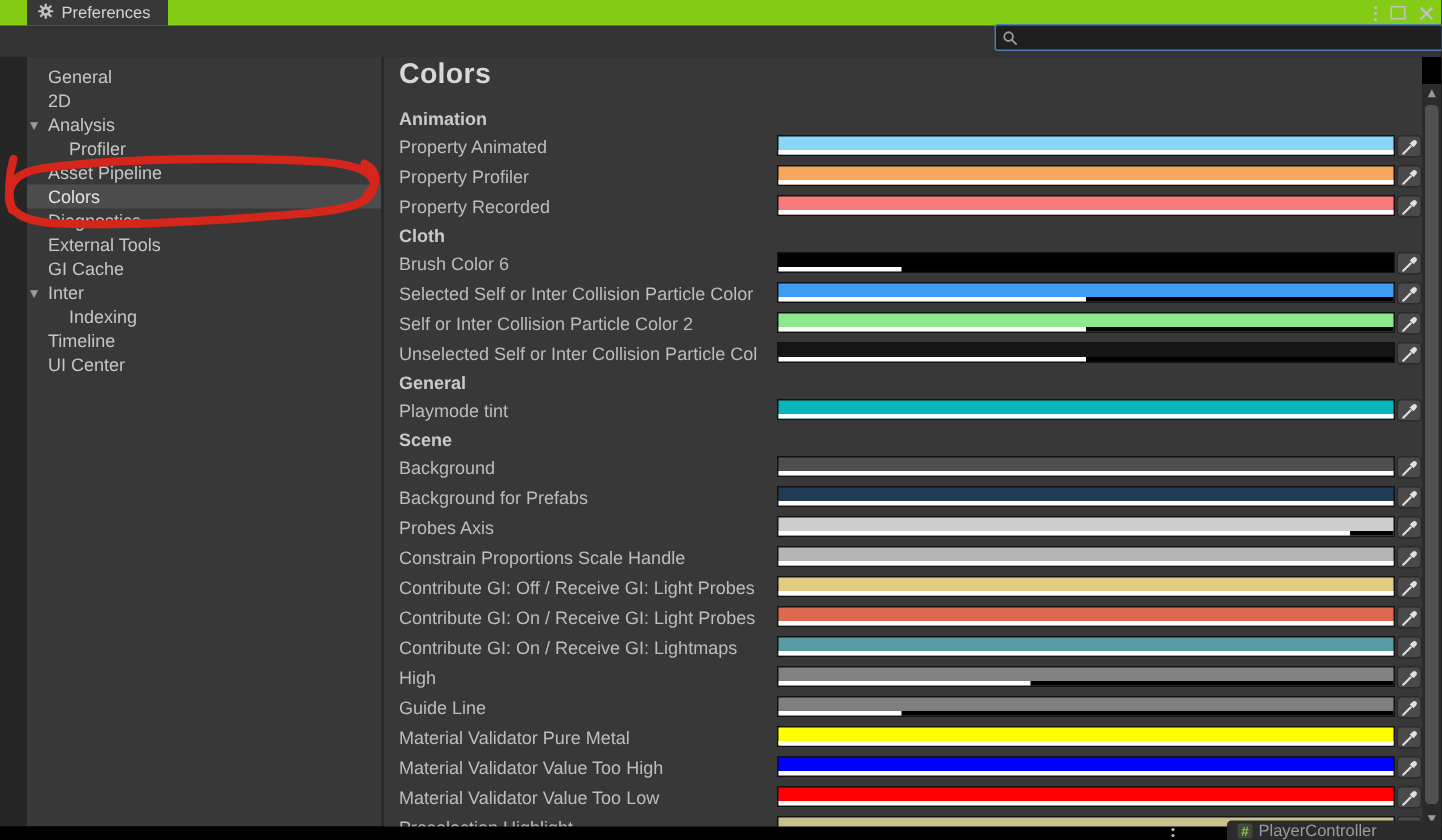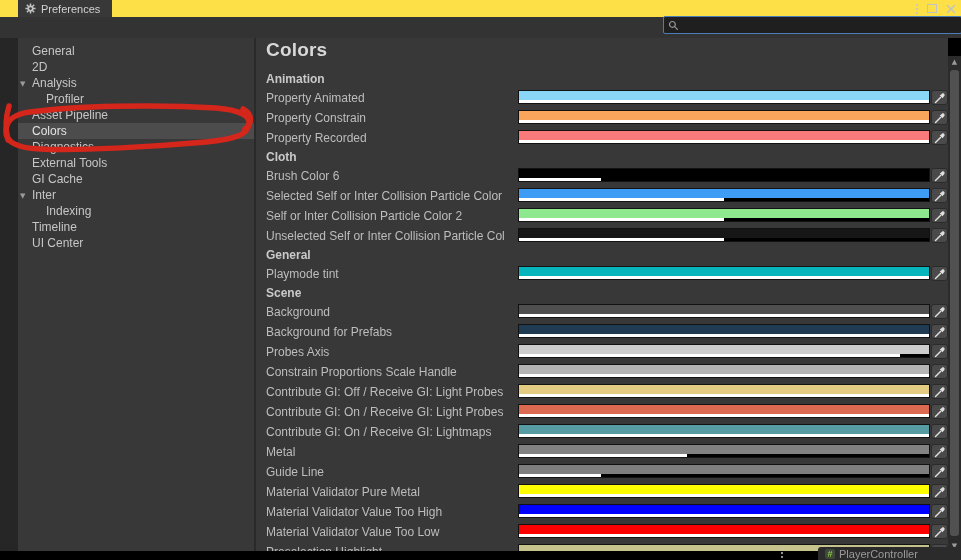--- a/index.html
+++ b/index.html
@@ -1,19 +1,19 @@
 <!DOCTYPE html>
 <html><head>
 <meta charset="utf-8">
 <style>
   html,body{margin:0;padding:0;}
   body{width:961px;height:560px;position:relative;overflow:hidden;background:#000;
        font-family:"Liberation Sans",sans-serif;-webkit-font-smoothing:antialiased;}
   
-  #titlebar{position:absolute;left:0;top:0;width:961px;height:32px;background:#fde047;text-align:right;}
+  #titlebar{position:absolute;left:0;top:0;width:961px;height:32px;background:#84cc16;text-align:right;}
   #pref-tab{position:absolute;left:18px;top:0;height:17px;background:#383838;
             display:flex;align-items:center;gap:5px;padding:0 12px 0 7px;}
   #pref-tab .tab-label{font-size:11px;color:#d2d2d2;}
   #win-controls{position:absolute;right:5px;top:0;height:17px;display:flex;align-items:center;gap:9px;}
   .kebab{display:flex;flex-direction:column;gap:2px;align-items:center;cursor:pointer;}
   .kebab i{width:2px;height:2px;border-radius:50%;background:#c2c2c2;display:block;}
   .maxbox{width:8px;height:7px;border:1.5px solid #c2c2c2;display:block;cursor:pointer;}
   
   #toolbar{position:absolute;left:0;top:17px;width:961px;height:21px;background:#333333;}
   #searchbox{position:absolute;left:663px;top:16px;width:293px;height:16px;background:#1f1f1f;
@@ -140,21 +140,21 @@
           </div>
         </div>
         <button class="eyedrop">
           <svg width="12" height="12" viewBox="0 0 12 12">
             <path d="M1.5 10.5 L6.5 5.5" stroke="#e0e0e0" stroke-width="1.4" stroke-linecap="round" fill="none"></path>
             <path d="M5.8 3.6 l2.6 2.6 1.9 -2.2 c0.5 -0.6 0.5 -1.4 -0.1 -2 l-0.2 -0.2 c-0.6 -0.6 -1.4 -0.6 -2 -0.1 z" fill="#e0e0e0"></path>
           </svg>
         </button>
       </div>
       <div class="crow">
-        <span class="rlabel">Property Constrain</span>
+        <span class="rlabel">Property Profiler</span>
         <div class="swatch" style="background: rgb(249, 165, 92);">
           <div class="alpha">
             <div class="alpha-fill" style="width: 100%;"></div>
           </div>
         </div>
         <button class="eyedrop">
           <svg width="12" height="12" viewBox="0 0 12 12">
             <path d="M1.5 10.5 L6.5 5.5" stroke="#e0e0e0" stroke-width="1.4" stroke-linecap="round" fill="none"></path>
             <path d="M5.8 3.6 l2.6 2.6 1.9 -2.2 c0.5 -0.6 0.5 -1.4 -0.1 -2 l-0.2 -0.2 c-0.6 -0.6 -1.4 -0.6 -2 -0.1 z" fill="#e0e0e0"></path>
           </svg>
@@ -339,21 +339,21 @@
           </div>
         </div>
         <button class="eyedrop">
           <svg width="12" height="12" viewBox="0 0 12 12">
             <path d="M1.5 10.5 L6.5 5.5" stroke="#e0e0e0" stroke-width="1.4" stroke-linecap="round" fill="none"></path>
             <path d="M5.8 3.6 l2.6 2.6 1.9 -2.2 c0.5 -0.6 0.5 -1.4 -0.1 -2 l-0.2 -0.2 c-0.6 -0.6 -1.4 -0.6 -2 -0.1 z" fill="#e0e0e0"></path>
           </svg>
         </button>
       </div>
       <div class="crow">
-        <span class="rlabel">Metal</span>
+        <span class="rlabel">High</span>
         <div class="swatch" style="background: rgb(130, 130, 130);">
           <div class="alpha">
             <div class="alpha-fill" style="width: 41%;"></div>
           </div>
         </div>
         <button class="eyedrop">
           <svg width="12" height="12" viewBox="0 0 12 12">
             <path d="M1.5 10.5 L6.5 5.5" stroke="#e0e0e0" stroke-width="1.4" stroke-linecap="round" fill="none"></path>
             <path d="M5.8 3.6 l2.6 2.6 1.9 -2.2 c0.5 -0.6 0.5 -1.4 -0.1 -2 l-0.2 -0.2 c-0.6 -0.6 -1.4 -0.6 -2 -0.1 z" fill="#e0e0e0"></path>
           </svg>

